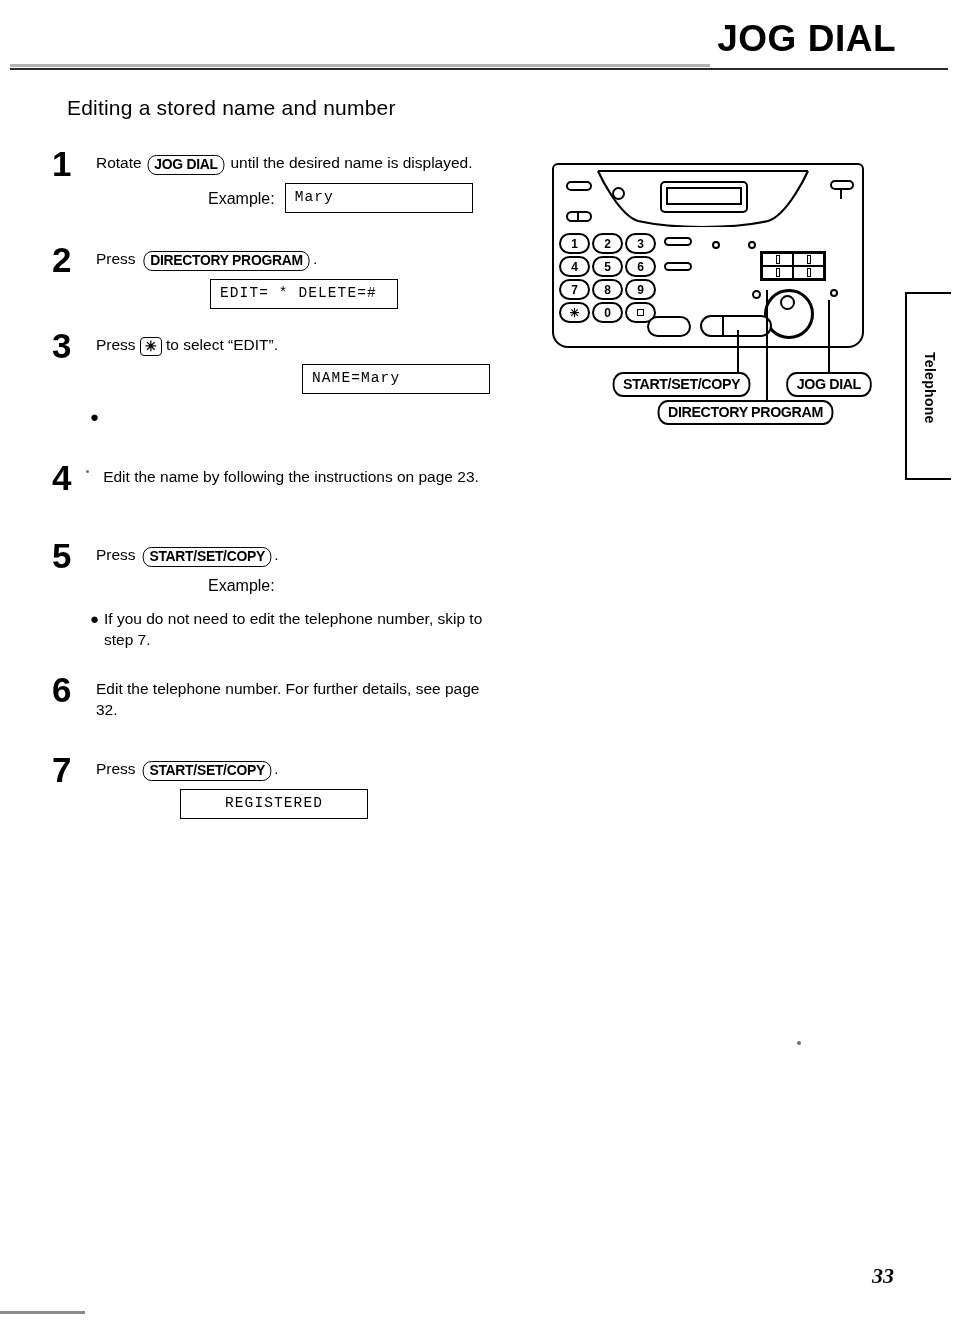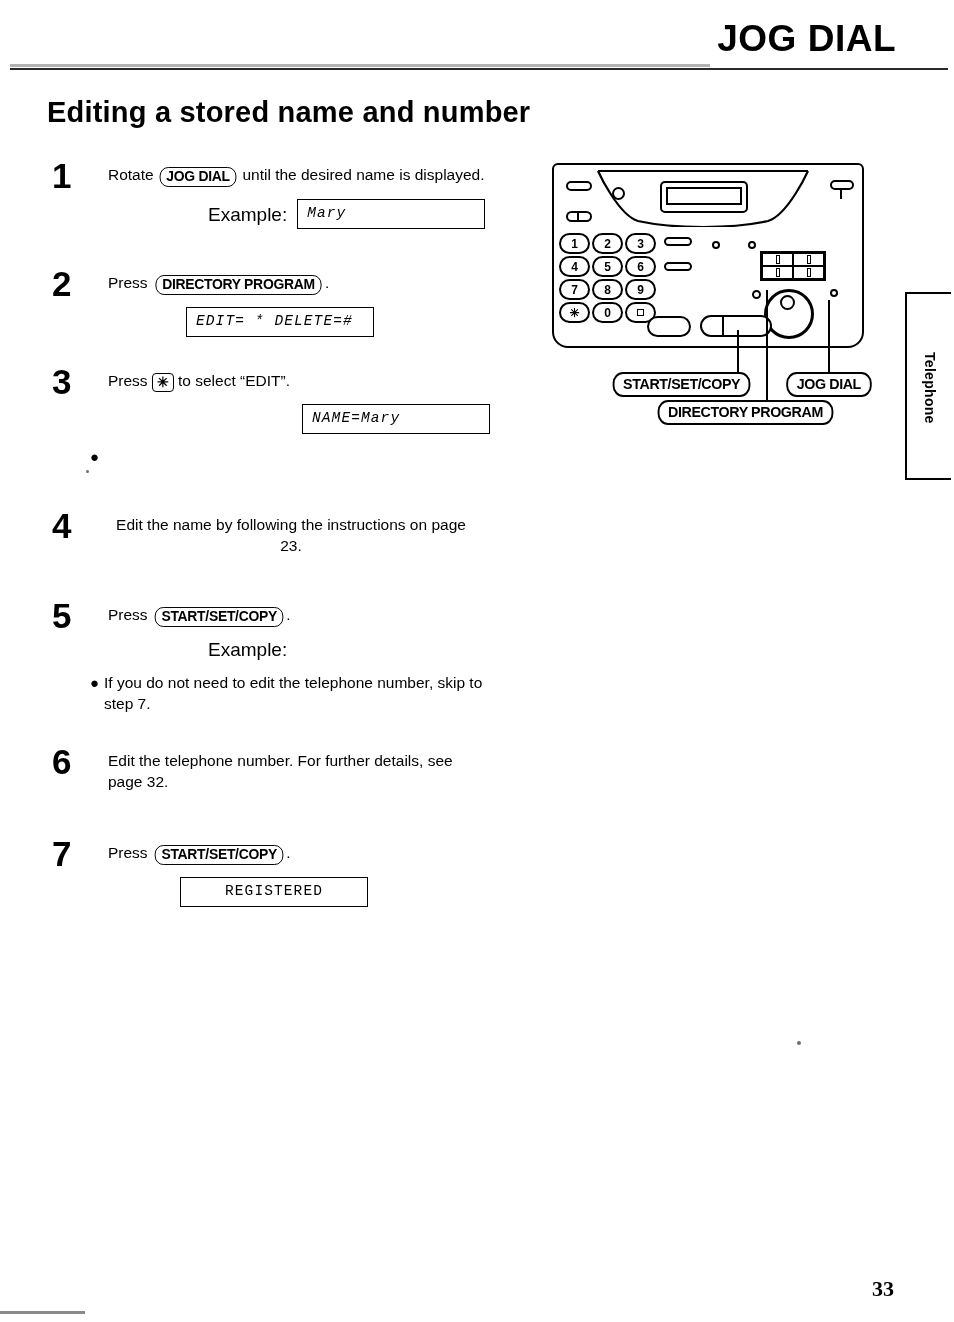--- a/index.html
+++ b/index.html
@@ -39,23 +39,23 @@
     width: 700px;
     height: 3px;
     background: #9a9a9a;
     opacity: .75;
   }
 
   
   #section-title {
     position: absolute;
     top: 96px;
-    left: 47px;
-    font-size: 29px;
-    font-weight: bold;
+    left: 67px;
+    font-size: 21px;
+    font-weight: normal;
     letter-spacing: .2px;
   }
 
   
   #steps {
     position: absolute;
     left: 52px;
     top: 152px;
     width: 452px;
   }
@@ -72,21 +72,21 @@
     font-weight: bold;
     font-family: "Liberation Sans", sans-serif;
     line-height: 1;
     text-align: left;
   }
   .step-body {
     margin-left: 44px;
     font-size: 15.5px;
     line-height: 21px;
   }
-  .step-body p { margin: 12px; }
+  .step-body p { margin: 0; }
 
   
   .key-pill {
     display: inline-block;
     border: 1.6px solid #000;
     border-radius: 9px;
     padding: 0 6px 1px 6px;
     font-weight: bold;
     font-size: 14.5px;
     line-height: 17px;
@@ -106,37 +106,37 @@
     vertical-align: -1px;
   }
 
   
   .lcd-row {
     display: flex;
     align-items: center;
     margin-top: 8px;
   }
   .lcd-label {
-    font-size: 19px;
+    font-size: 16px;
     margin-right: 10px;
     white-space: nowrap;
   }
   .lcd {
     border: 1.7px solid #000;
     font-family: "Liberation Mono", monospace;
     font-size: 14.5px;
     letter-spacing: 1.1px;
     padding: 5px 9px 6px 9px;
     background: #fff;
     height: 30px;
     display: flex;
     align-items: center;
   }
   .lcd-w-full { width: 188px; }
-  .lcd-left { justify-content: flex-start; font-style: italic; }
+  .lcd-left { justify-content: flex-start; }
   .lcd-center { justify-content: center; }
 
   .bullet-note {
     font-size: 15.5px;
     line-height: 21px;
     margin-top: 12px;
     padding-left: 8px;
     position: relative;
   }
   .bullet-note .dot {
@@ -347,22 +347,23 @@
   }
   #side-tab-label > span {
     writing-mode: vertical-rl;
     text-orientation: mixed;
   }
 
   
   #page-number {
     position: absolute;
     right: 60px;
-    bottom: 20px;
+    bottom: 33px;
     font-size: 22px;
+    font-style: italic;
     font-family: "Liberation Serif", serif;
     font-weight: bold;
   }
   #scan-artifact-bottom {
     position: absolute;
     left: 0;
     bottom: 8px;
     width: 85px;
     height: 3px;
     background: #8a8a8a;
@@ -399,21 +400,21 @@
     </div>
   </div>
 
   <div class="step" style="height:86px;">
     <div class="step-num">2</div>
     <div class="step-body">
       <p>
         <span>Press</span>
         <span class="key-pill">DIRECTORY PROGRAM</span><span>.</span>
       </p>
-      <div class="lcd-row" style="margin-left:90px;">
+      <div class="lcd-row" style="margin-left:114px;">
         <div class="lcd lcd-w-full lcd-left">EDIT= * DELETE=#</div>
       </div>
     </div>
   </div>
 
   <div class="step" style="height:132px;">
     <div class="step-num">3</div>
     <div class="step-body">
       <p>
         <span>Press</span>

